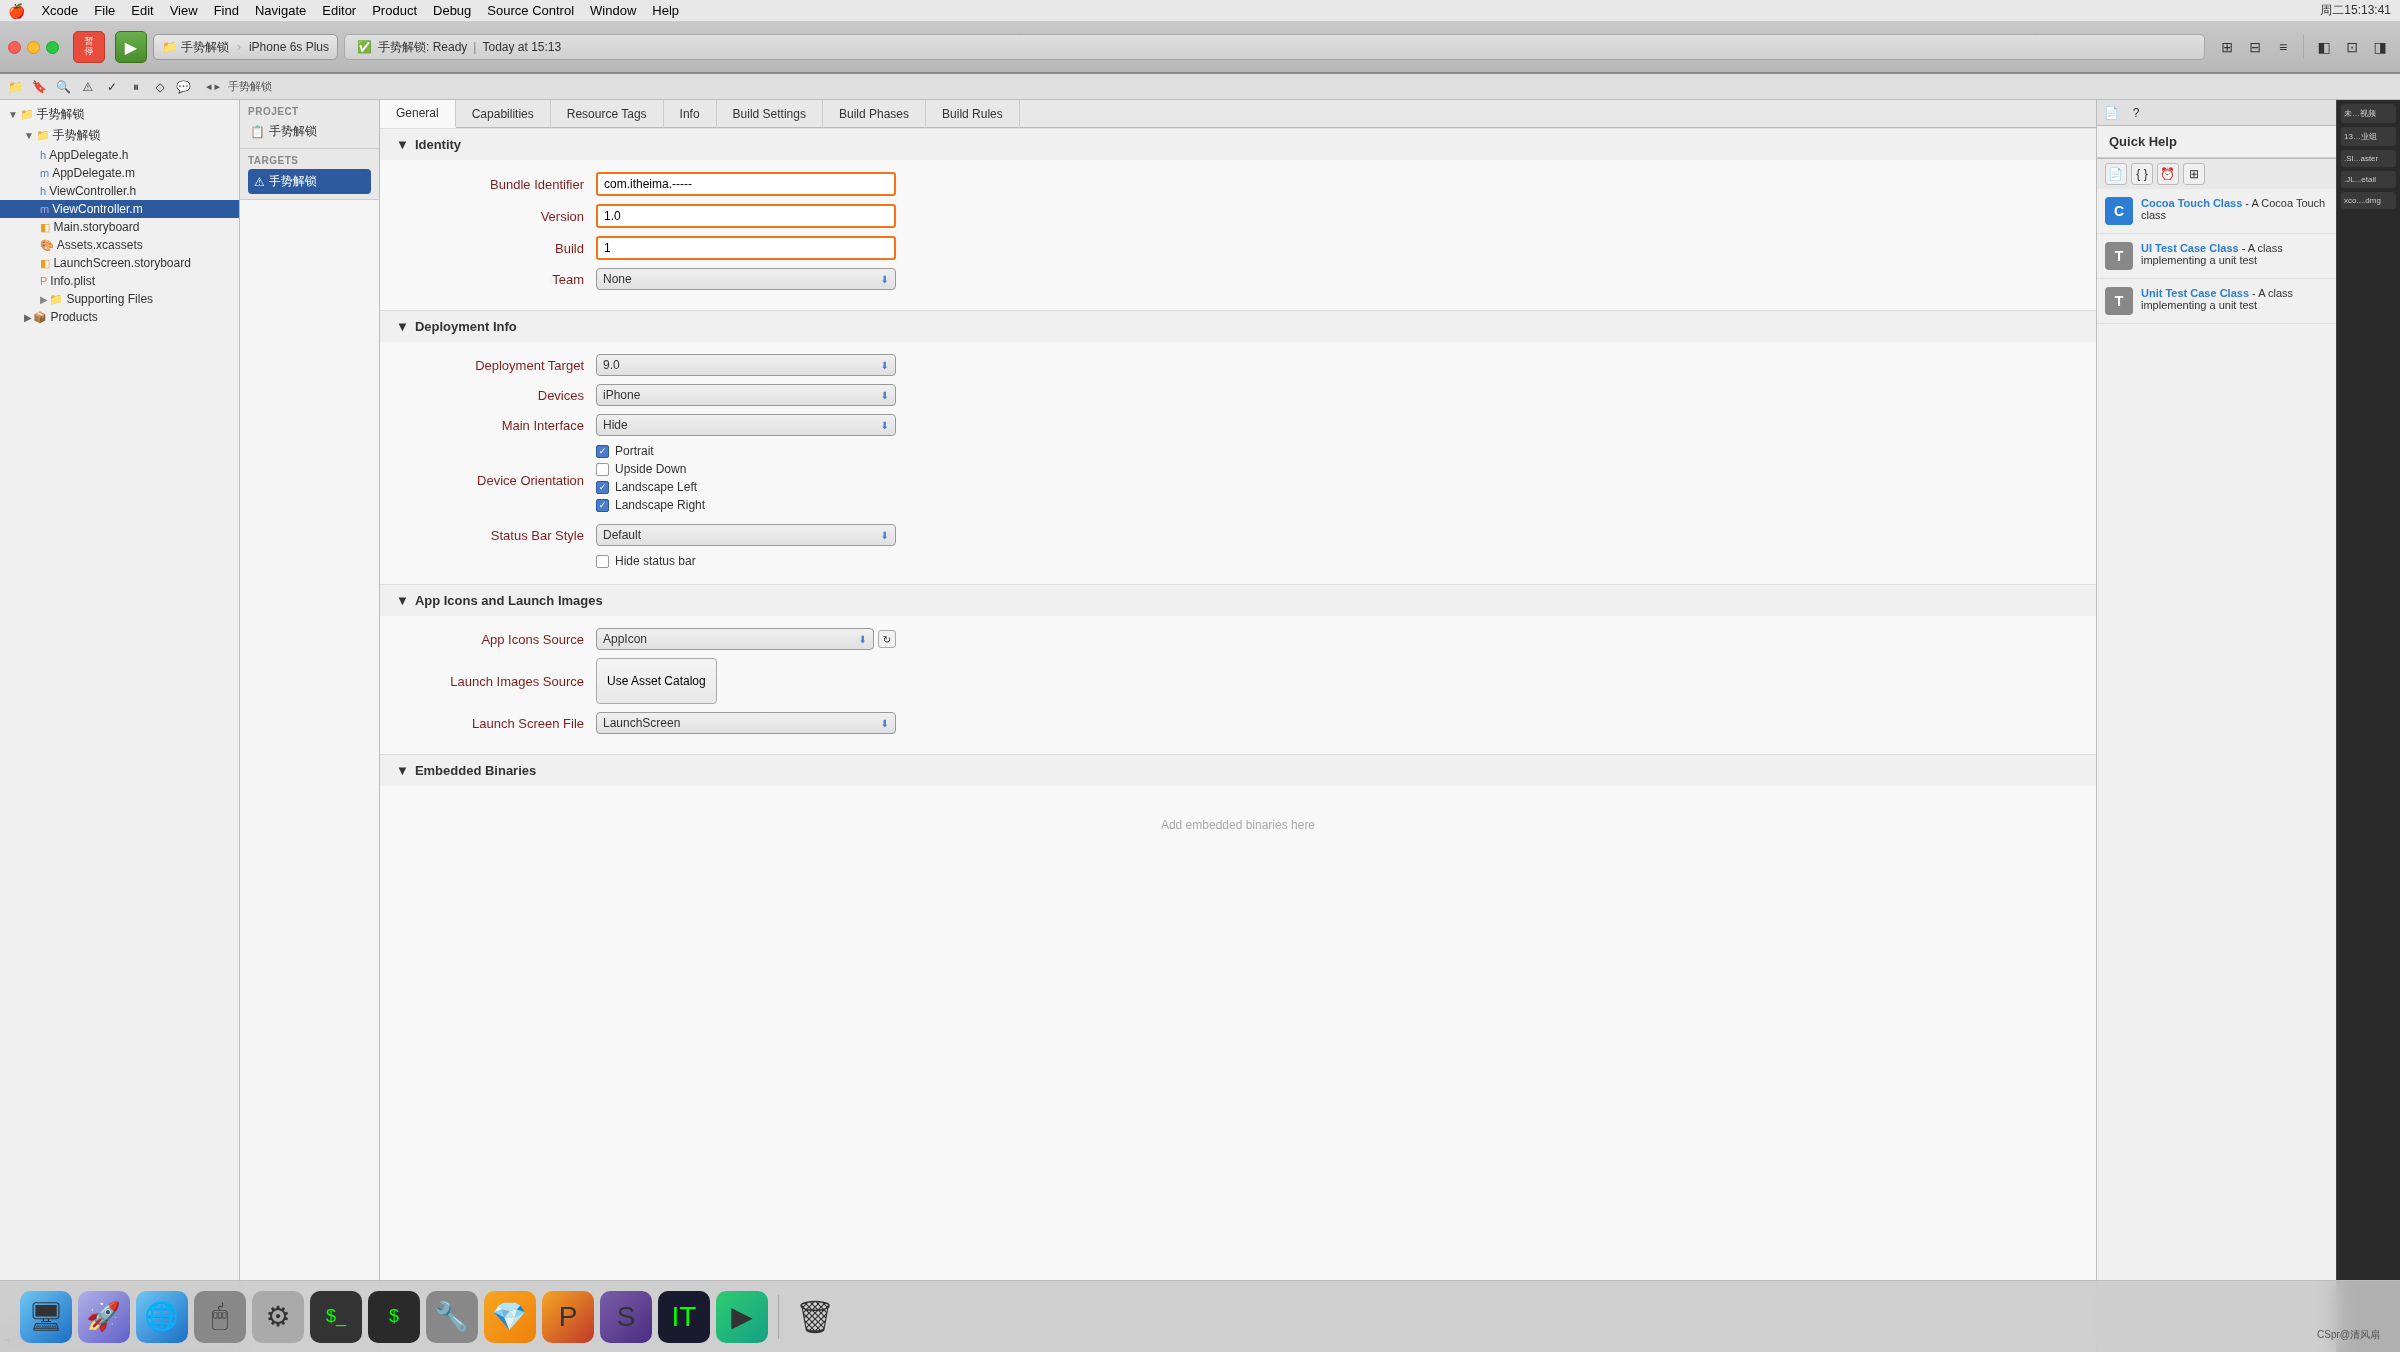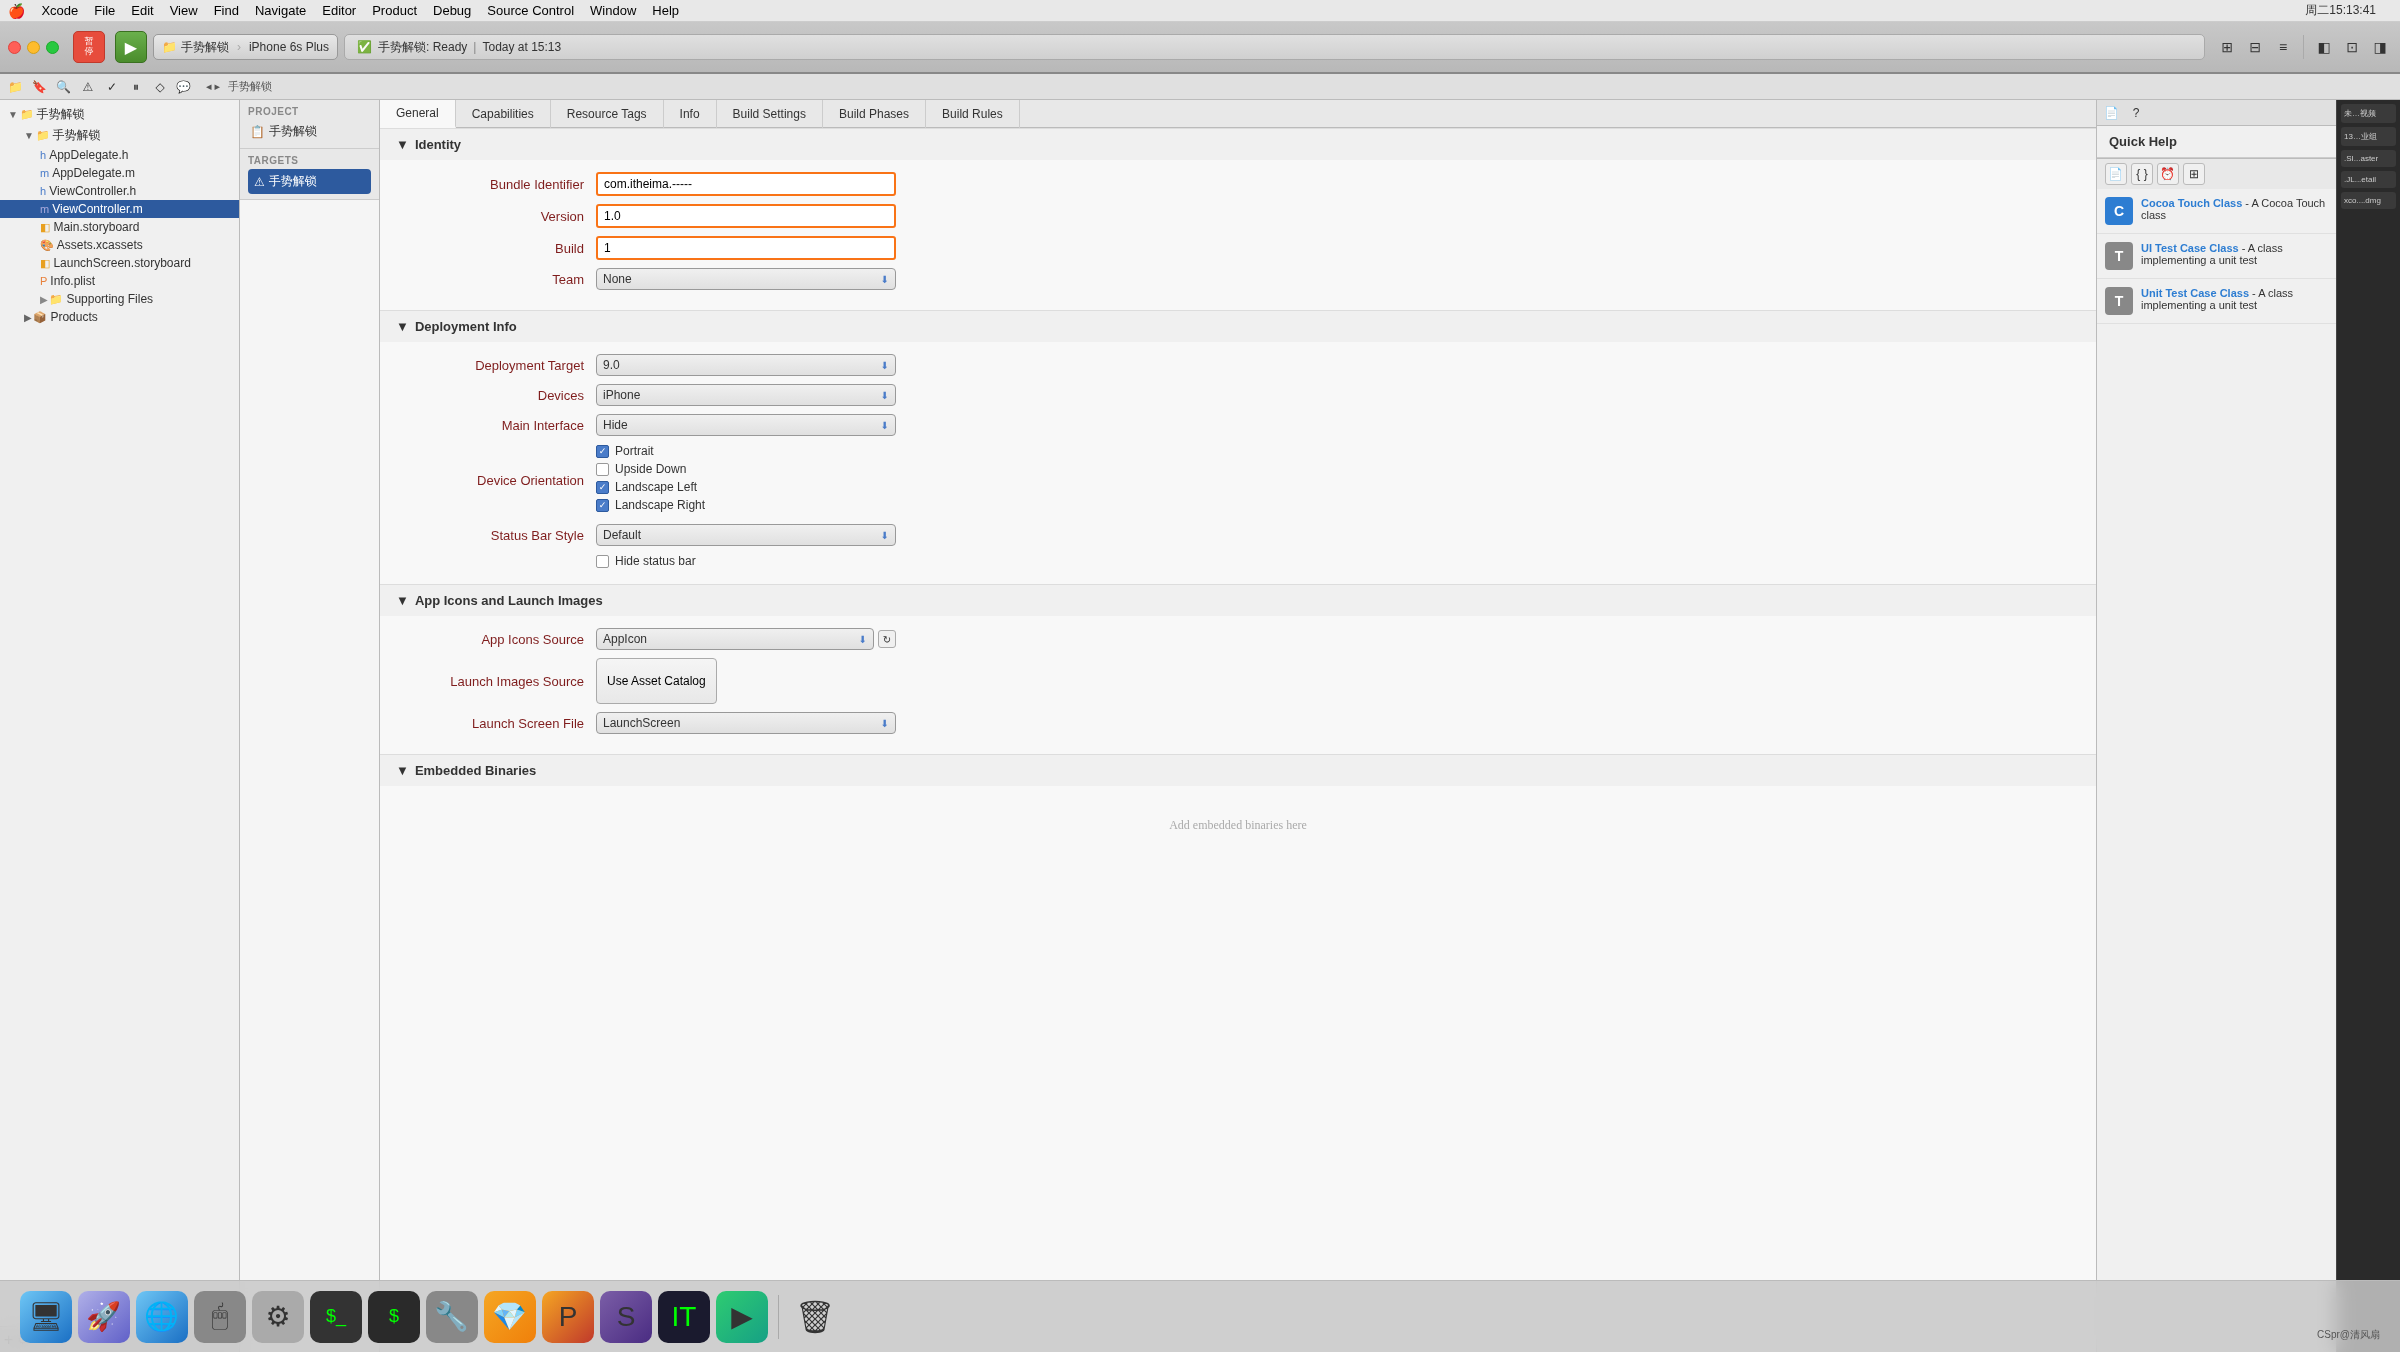--- a/index.html
+++ b/index.html
@@ -2,21 +2,21 @@
 <html><head>
   <meta charset="utf-8">
   <style>
     * { box-sizing: border-box; margin: 0; padding: 0; }
     body { font-family: -apple-system, "Helvetica Neue", Arial, sans-serif; font-size: 12px; background: #1e1e1e; color: #333; overflow: hidden; width: 2400px; height: 1352px; }
 
     
     .menubar { background: #e8e8e8; height: 22px; display: flex; align-items: center; padding: 0 8px; gap: 16px; border-bottom: 1px solid #ccc; position: relative; }
     .menubar-apple { font-size: 14px; }
     .menubar-item { font-size: 13px; color: #000; }
-    .menubar-right { position: absolute; right: 24px; display: flex; align-items: center; gap: 10px; font-size: 12px; }
+    .menubar-right { position: absolute; right: 9px; display: flex; align-items: center; gap: 10px; font-size: 12px; }
 
     
     .toolbar { background: linear-gradient(to bottom, #c8c8c8, #b8b8b8); height: 52px; display: flex; align-items: center; padding: 0 8px; gap: 6px; border-bottom: 2px solid #888; }
     .traffic-lights { display: flex; gap: 6px; margin-right: 8px; }
     .traffic-light { width: 13px; height: 13px; border-radius: 50%; cursor: pointer; }
     .tl-red { background: #ff5f57; border: 1px solid #e0443e; }
     .tl-yellow { background: #febc2e; border: 1px solid #d4a017; }
     .tl-green { background: #28c840; border: 1px solid #1aab29; }
     .stop-btn { background: #e74c3c; width: 32px; height: 32px; border-radius: 5px; display: flex; align-items: center; justify-content: center; color: white; font-size: 10px; border: 1px solid #c0392b; margin-right: 4px; }
     .run-btn { background: linear-gradient(to bottom, #6ab04c, #4a8c2c); width: 32px; height: 32px; border-radius: 5px; display: flex; align-items: center; justify-content: center; color: white; font-size: 16px; border: 1px solid #3a7020; }
@@ -65,21 +65,21 @@
     .form-value { flex: 1; max-width: 300px; }
     .text-field { background: white; border: 2px solid #f97316; border-radius: 3px; padding: 3px 6px; font-size: 12px; width: 100%; }
     .dropdown { background: linear-gradient(to bottom, #f0f0f0, #e0e0e0); border: 1px solid #999; border-radius: 4px; padding: 3px 6px; font-size: 12px; width: 100%; display: flex; align-items: center; justify-content: space-between; cursor: pointer; }
     .dropdown-arrow { color: #4a7cc9; font-size: 10px; }
     .checkbox-row { display: flex; align-items: center; margin-bottom: 4px; gap: 6px; font-size: 12px; }
     .checkbox { width: 13px; height: 13px; border: 1px solid #999; border-radius: 2px; background: white; display: flex; align-items: center; justify-content: center; font-size: 9px; }
     .checkbox.checked { background: #4a7cc9; color: white; border-color: #2d5a9e; }
     .checkbox-label { font-size: 12px; }
     .button-like { background: linear-gradient(to bottom, #f5f5f5, #e8e8e8); border: 1px solid #aaa; border-radius: 4px; padding: 15px 10px; font-size: 12px; cursor: pointer; }
     .refresh-btn { width: 18px; height: 18px; border: 1px solid #aaa; border-radius: 3px; background: #f0f0f0; display: flex; align-items: center; justify-content: center; font-size: 10px; cursor: pointer; margin-left: 4px; }
-    .placeholder-text { color: #aaa; text-align: center; padding: 20px; font-size: 12px; font-family: Liberation Serif, serif; }
+    .placeholder-text { color: #aaa; text-align: center; padding: 20px; font-size: 12px; }
 
     
     .right-panel { width: 240px; background: #f0f0f0; border-left: 1px solid #bbb; display: flex; flex-direction: column; }
     .right-toolbar { background: #e0e0e0; height: 26px; display: flex; align-items: center; padding: 0 4px; gap: 2px; border-bottom: 1px solid #bbb; }
     .quick-help-title { padding: 8px 12px; font-size: 13px; font-weight: bold; color: #333; border-bottom: 1px solid #ccc; }
     .no-quick-help { flex: 1; display: flex; align-items: center; justify-content: center; color: #999; font-size: 14px; }
     .right-bottom { border-top: 1px solid #bbb; }
     .inspector-tabs { display: flex; padding: 4px 8px; gap: 4px; background: #e8e8e8; }
     .inspector-tab { width: 22px; height: 22px; display: flex; align-items: center; justify-content: center; font-size: 12px; cursor: pointer; border: 1px solid #bbb; border-radius: 3px; background: #f0f0f0; }
     .class-entry { display: flex; align-items: flex-start; gap: 8px; padding: 8px; border-bottom: 1px solid #e0e0e0; }

